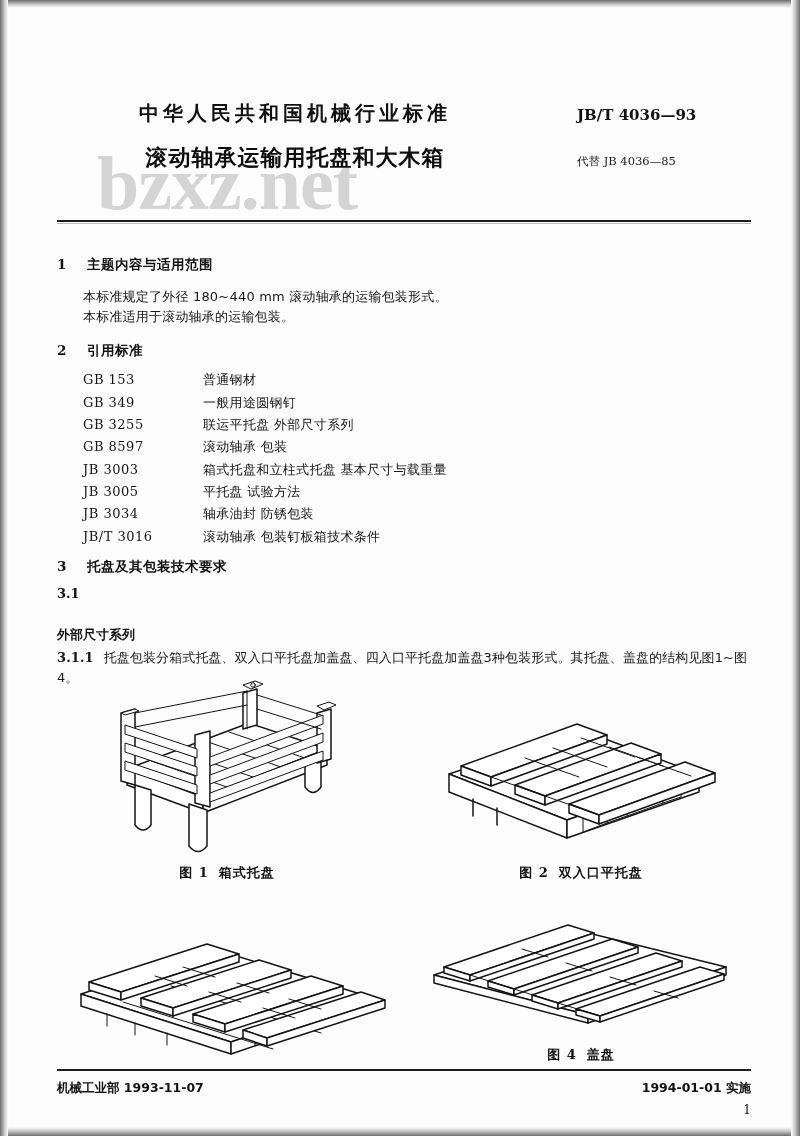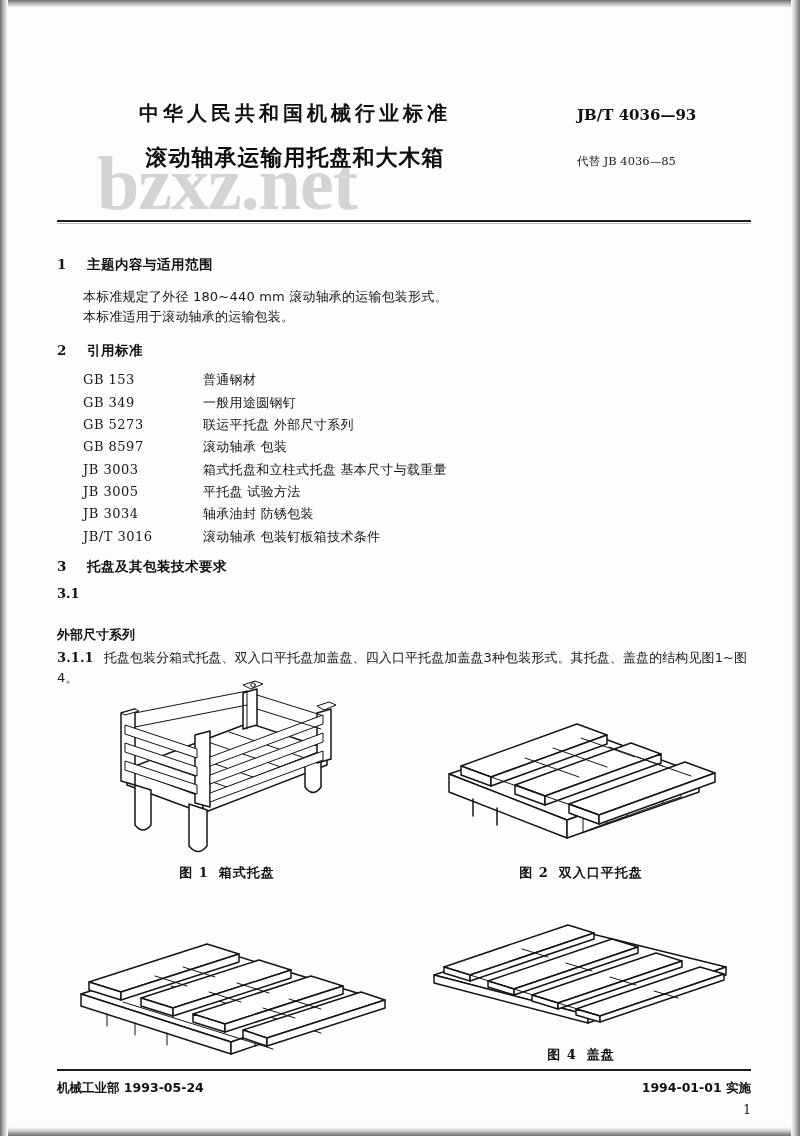--- a/index.html
+++ b/index.html
@@ -314,21 +314,21 @@
       <ul class="ref-list">
         <li class="ref-item">
           <span class="ref-code">GB  153</span>
           <span class="ref-name">普通钢材</span>
         </li>
         <li class="ref-item">
           <span class="ref-code">GB  349</span>
           <span class="ref-name">一般用途圆钢钉</span>
         </li>
         <li class="ref-item">
-          <span class="ref-code">GB  5273</span>
+          <span class="ref-code">GB  3255</span>
           <span class="ref-name">联运平托盘  外部尺寸系列</span>
         </li>
         <li class="ref-item">
           <span class="ref-code">GB  8597</span>
           <span class="ref-name">滚动轴承  包装</span>
         </li>
         <li class="ref-item">
           <span class="ref-code">JB  3003</span>
           <span class="ref-name">箱式托盘和立柱式托盘  基本尺寸与载重量</span>
         </li>
@@ -538,20 +538,20 @@
             <span class="fig-label">图 4</span><span>盖盘</span>
           </div>
         </div>
 
       </div>
     </div>
 
     <div class="rule-bottom"></div>
 
     <div class="footer">
-      <span>机械工业部 1993-05-24</span>
+      <span>机械工业部 1993-11-07</span>
       <span>1994-01-01 实施</span>
     </div>
 
     <div class="page-no">1</div>
 
   </div>
 </div>
 
 </body></html>

